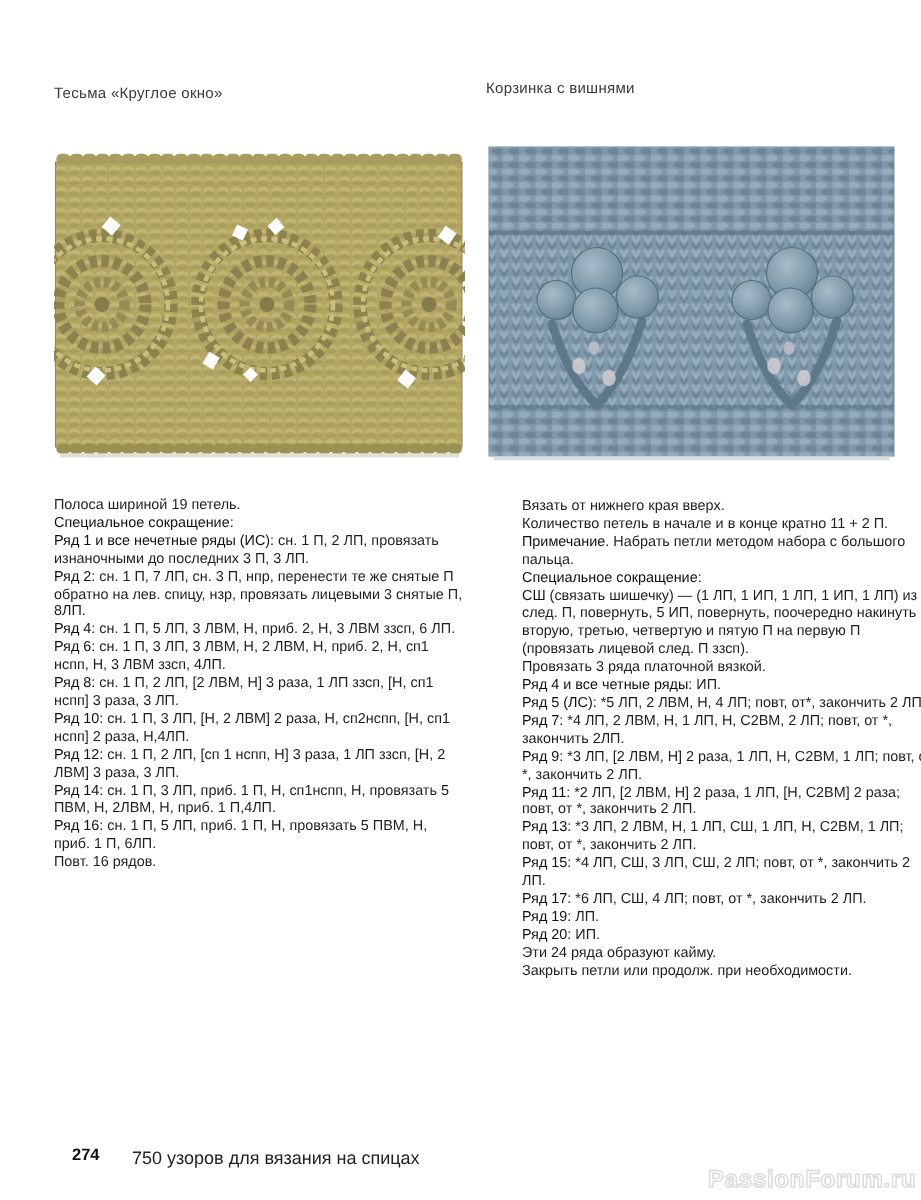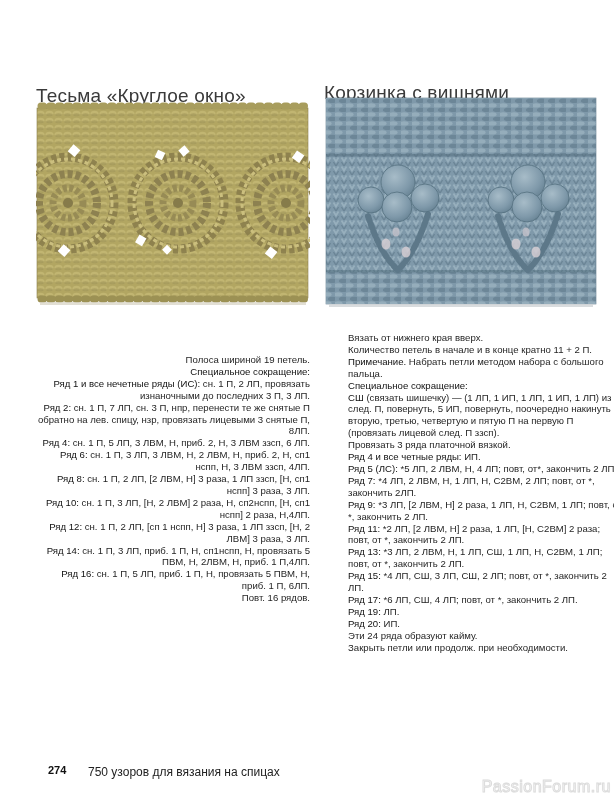--- a/index.html
+++ b/index.html
@@ -10,56 +10,55 @@
     background: #ffffff;
     font-family: "Liberation Sans", sans-serif;
     color: #1c1c1c;
     overflow: hidden;
   }
   .col { position: absolute; width: 274px; }
   .col-left  { left: 36px;  top: 0; }
   .col-right { left: 324px; top: 0; }
   .pattern-title {
     position: absolute;
-    font-size: 19px;
+    font-size: 10px;
     font-weight: 400;
     color: #3a3a3a;
     letter-spacing: 0.2px;
     white-space: nowrap;
-    margin-top: 28px;
   }
   .col-left  .pattern-title { top: 57px; }
   .col-right .pattern-title { top: 54px; }
   .photo { position: absolute; left: 0; }
   .col-left  .photo { top: 96px;  width: 274px; height: 214px; }
   .col-right .photo { top: 94px;  width: 274px; height: 216px; }
   .photo svg { display:block; width:100%; height:100%; }
   .instr { position: absolute; left: 0; width: 274px; }
-  .col-left  .instr { top: 354px; text-align: right; }
+  .col-left  .instr { top: 331px; }
   .col-right .instr { top: 332px; margin-left: 24px; }
   .instr p {
     font-size: 9.6px;
     line-height: 11.9px;
     color: #1f1f1f;
   }
   .instr strong { font-weight: normal; color:#111; }
   .footer {
     position: absolute; left: 0; bottom: 18px; width: 614px; height: 18px;
   }
   .footer .pagenum {
     position: absolute; left: 48px; top: 0;
     font-size: 11px; font-weight: bold; color: #111;
   }
   .footer .booktitle {
     position: absolute; left: 88px; top: 0.5px;
     font-size: 12px; color: #222;
   }
   .watermark {
     position: absolute; right: 3px; bottom: 4px;
-    font-size: 16px; font-weight: normal;
+    font-size: 16px; font-weight: bold;
     color: #ffffff;
     -webkit-text-stroke: 1px #dcdcdc;
     text-shadow: 0 0 1px #e3e3e3;
     letter-spacing: 0.5px;
     margin-left: 12px;
   }
 </style>
 </head>
 <body>
 

